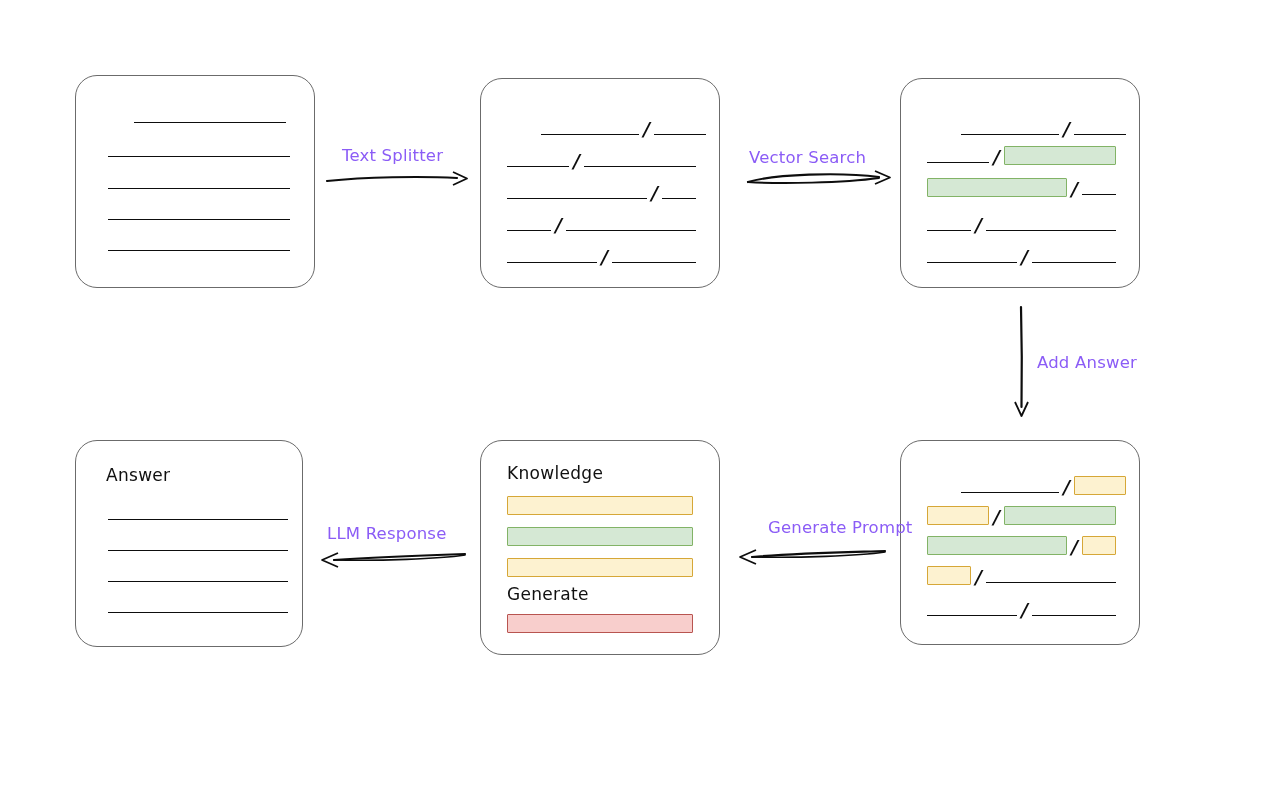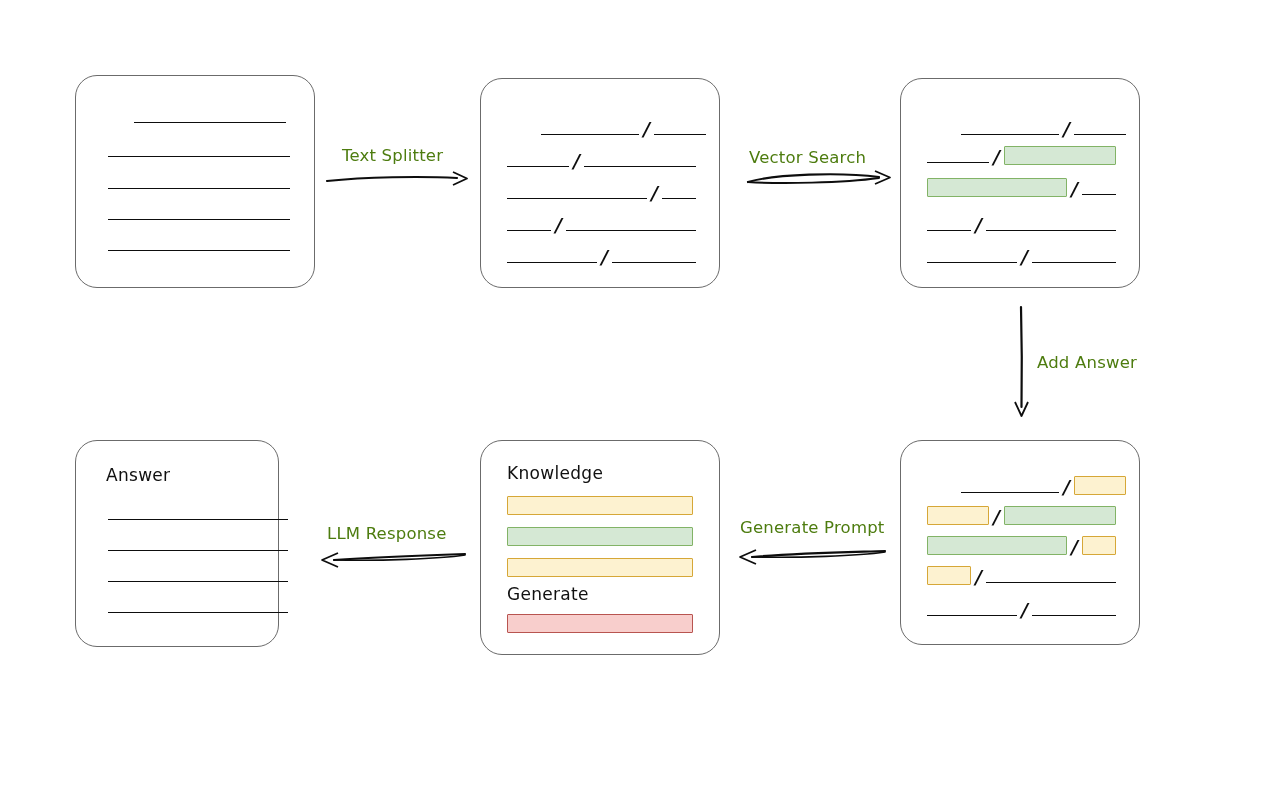--- a/index.html
+++ b/index.html
@@ -74,21 +74,21 @@
   .bar.yellow { background: #fdf2d0; border: 1.4px solid #d6a737; }
   .bar.red { background: #f8cecc; border: 1.4px solid #b85450; }
 
   .edge {
     position: absolute;
   }
   .edge-label {
     position: absolute;
     font-family: "DejaVu Sans", sans-serif;
     font-size: 16.5px;
-    color: #4d7c0f;
+    color: #8b5cf6;
     white-space: nowrap;
     letter-spacing: 0.2px;
   }
   .credit {
     position: absolute;
     font-family: "DejaVu Sans", sans-serif;
     font-size: 16.5px;
     color: #0d0d0d;
     white-space: nowrap;
     letter-spacing: 0.2px;
@@ -198,21 +198,21 @@
 
   <div class="node" style="left:480px; top:440px; width:240px; height:215px;">
     <div class="node-title" style="left:26px; top:22px;">Knowledge</div>
     <div class="bar yellow" style="left:26px; top:55px; width:186px;"></div>
     <div class="bar green" style="left:26px; top:86px; width:186px;"></div>
     <div class="bar yellow" style="left:26px; top:117px; width:186px;"></div>
     <div class="node-title" style="left:26px; top:143px;">Generate</div>
     <div class="bar red" style="left:26px; top:173px; width:186px;"></div>
   </div>
 
-  <div class="node" style="left:75px; top:440px; width:204px; height:207px;">
+  <div class="node" style="left:75px; top:440px; width:228px; height:207px;">
     <div class="node-title" style="left:30px; top:24px;">Answer</div>
     <div class="plain-line" style="left:32px; top:78px; width:180px;"></div>
     <div class="plain-line" style="left:32px; top:109px; width:180px;"></div>
     <div class="plain-line" style="left:32px; top:140px; width:180px;"></div>
     <div class="plain-line" style="left:32px; top:171px; width:180px;"></div>
   </div>
 
   <div class="edge-label" style="left:342px; top:146px;">Text Splitter</div>
   <svg class="edge" style="left:325px; top:168px;" width="145" height="22" viewBox="0 0 145 22">
     <path d="M2,13 C40,9 95,8 132,10" stroke="#0d0d0d" stroke-width="2.2" fill="none" stroke-linecap="round"></path>
@@ -225,21 +225,21 @@
     <path d="M3,16 C35,18 98,17 134,12" stroke="#0d0d0d" stroke-width="2.0" fill="none" stroke-linecap="round"></path>
     <path d="M130,5 L145,11.5 L130,18" stroke="#0d0d0d" stroke-width="1.8" fill="none" stroke-linejoin="round"></path>
   </svg>
 
   <div class="edge-label" style="left:1037px; top:353px;">Add Answer</div>
   <svg class="edge" style="left:1010px; top:305px;" width="26" height="113" viewBox="0 0 26 113">
     <path d="M11,2 C12,40 12,70 11.5,102" stroke="#0d0d0d" stroke-width="2.2" fill="none" stroke-linecap="round"></path>
     <path d="M5,97 L11.5,111 L18,97" stroke="#0d0d0d" stroke-width="1.8" fill="none" stroke-linejoin="round"></path>
   </svg>
 
-  <div class="edge-label" style="left:740px; top:518px;">Generate Prompt</div>
+  <div class="edge-label" style="left:768px; top:518px;">Generate Prompt</div>
   <svg class="edge" style="left:736px; top:545px;" width="152" height="24" viewBox="0 0 152 24">
     <path d="M16,12 C60,8 120,7 149,6" stroke="#0d0d0d" stroke-width="2.2" fill="none" stroke-linecap="round"></path>
     <path d="M16,12 C62,13 122,11 149,7" stroke="#0d0d0d" stroke-width="1.6" fill="none" stroke-linecap="round"></path>
     <path d="M20,5 L4,12 L20,19" stroke="#0d0d0d" stroke-width="1.8" fill="none" stroke-linejoin="round"></path>
   </svg>
 
   <div class="edge-label" style="left:327px; top:524px;">LLM Response</div>
   <svg class="edge" style="left:318px; top:548px;" width="150" height="24" viewBox="0 0 150 24">
     <path d="M16,12 C60,9 118,7 147,6" stroke="#0d0d0d" stroke-width="2.2" fill="none" stroke-linecap="round"></path>
     <path d="M16,12 C62,13 120,11 147,7" stroke="#0d0d0d" stroke-width="1.6" fill="none" stroke-linecap="round"></path>

